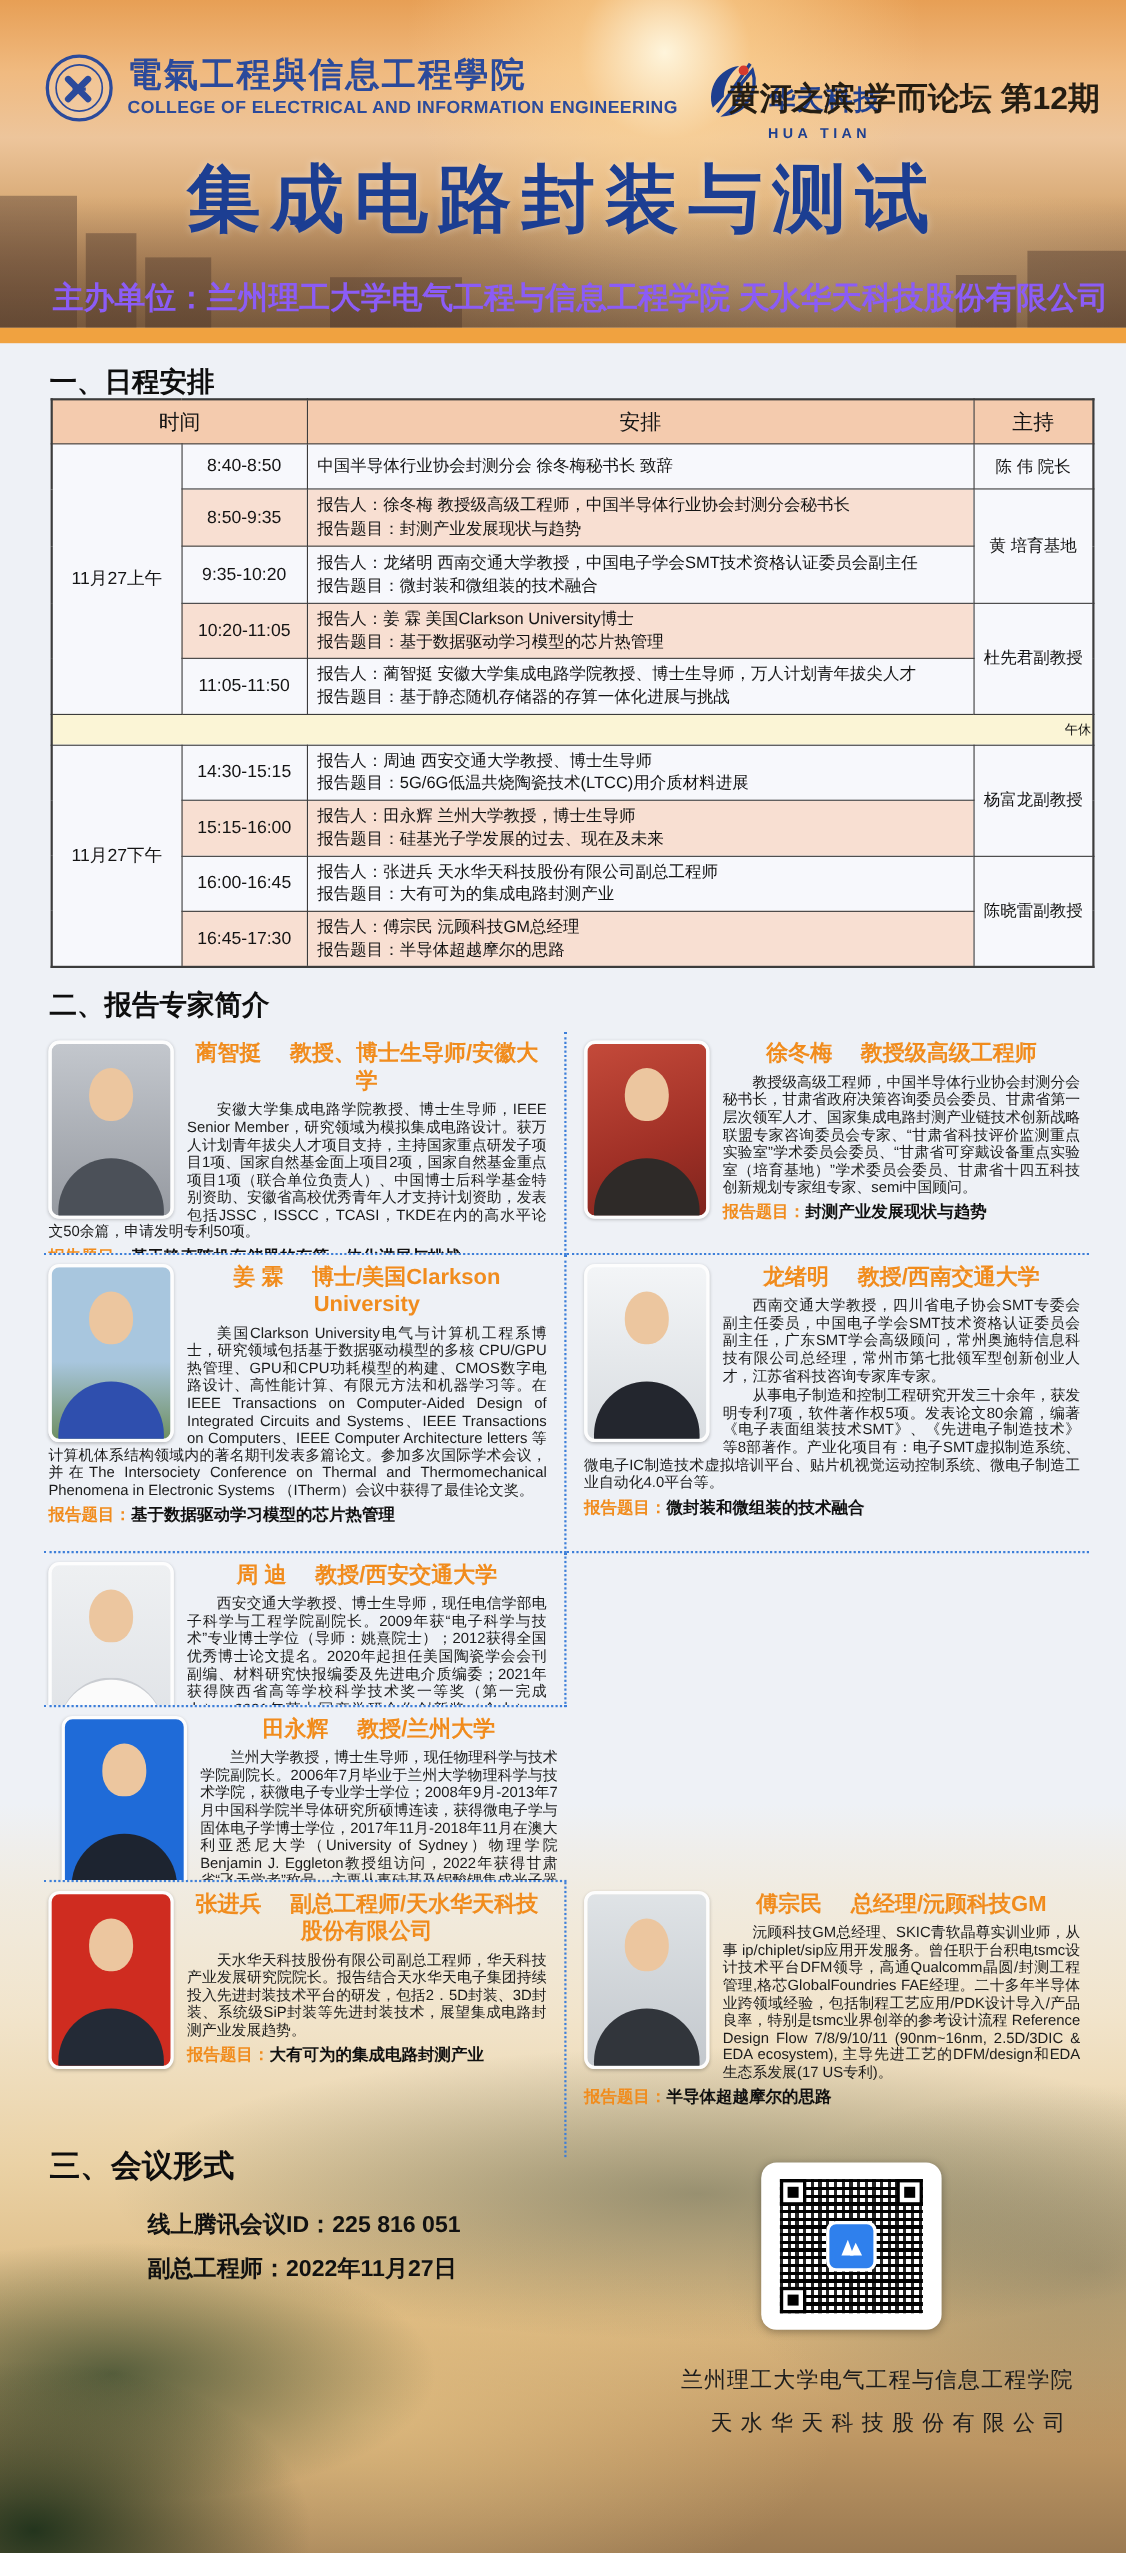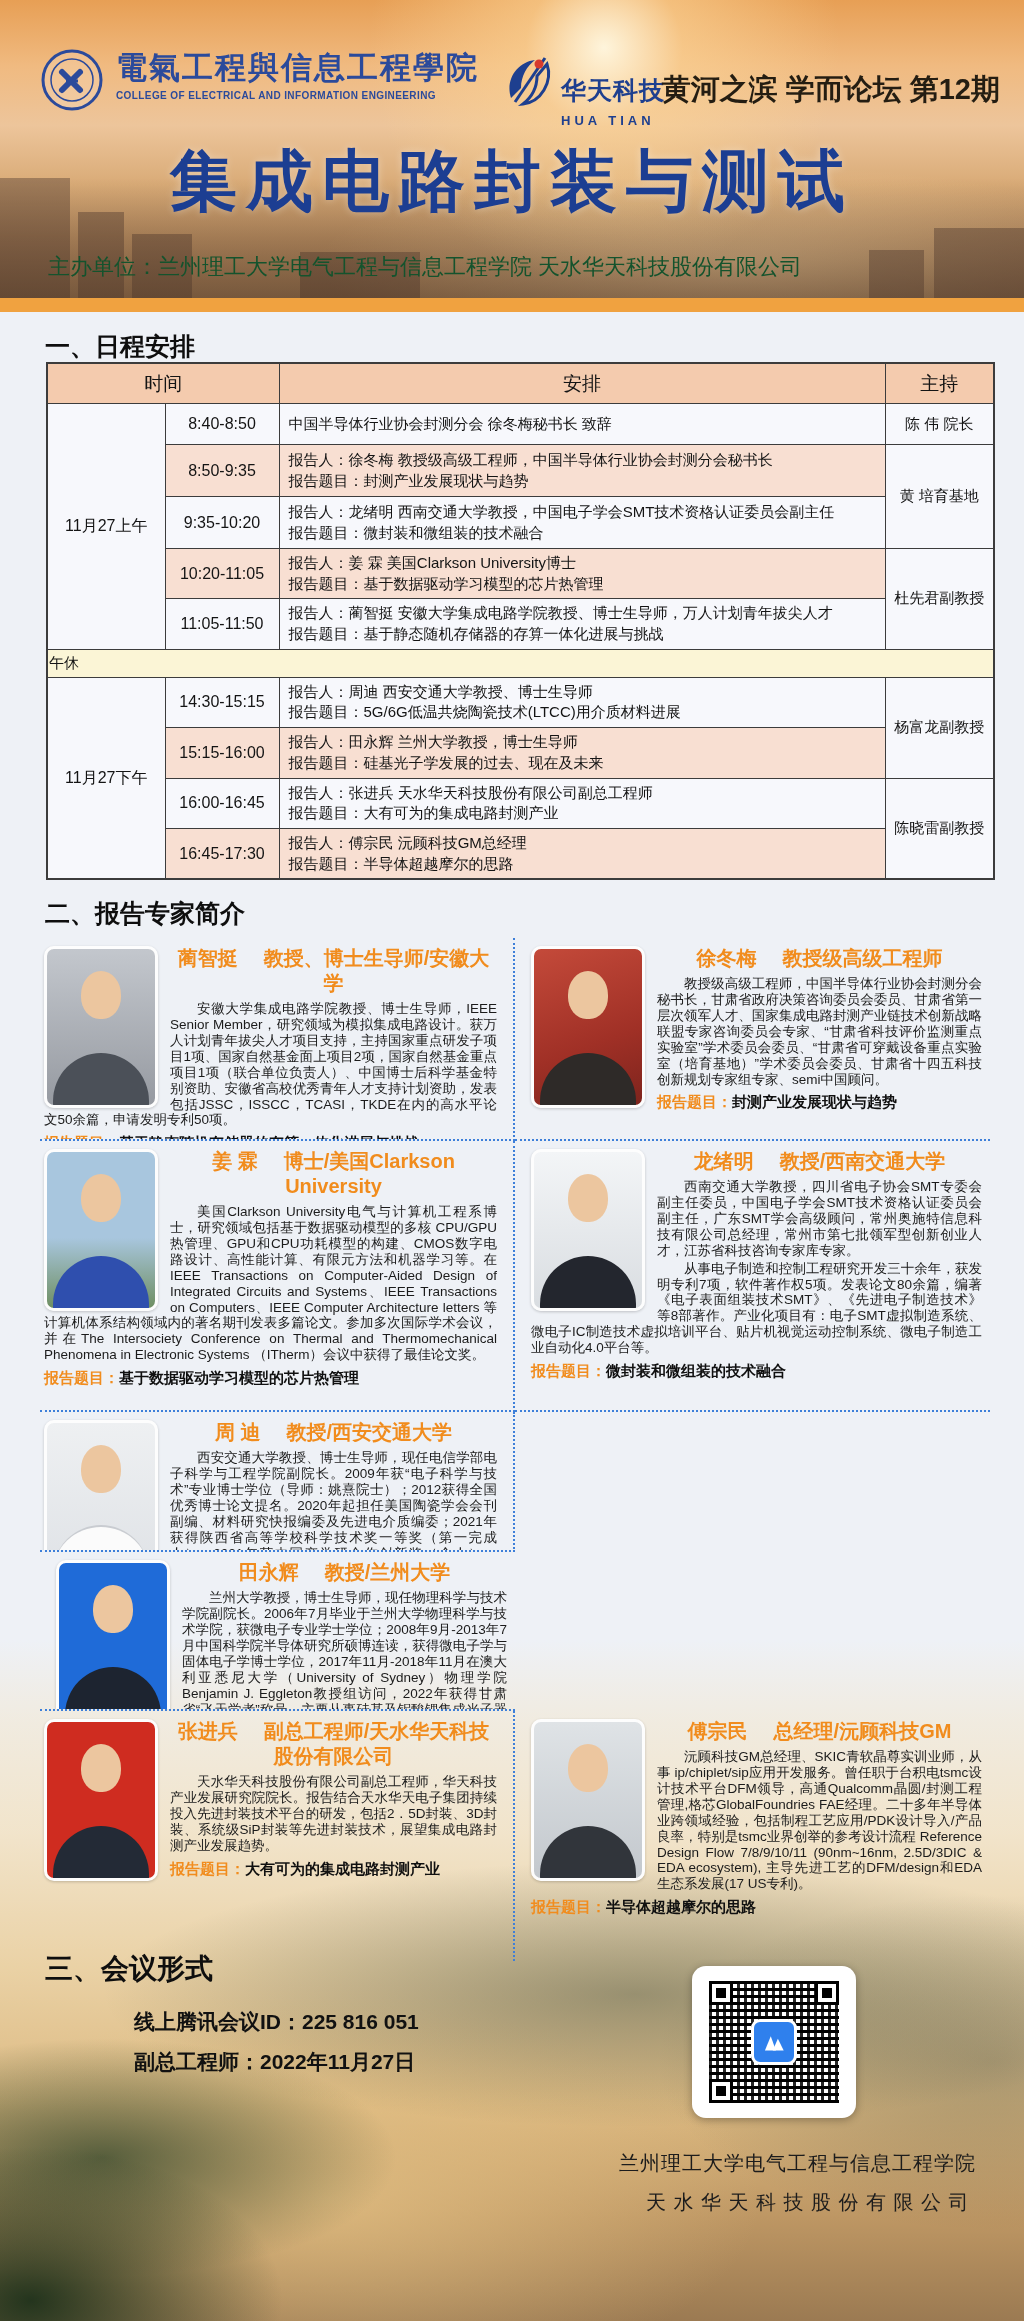--- a/index.html
+++ b/index.html
@@ -20,50 +20,50 @@
   .c3{left:132px;width:60px;height:64px;}
   .c4{left:300px;width:120px;height:46px;background:rgba(62,45,40,.28);}
   .c5{right:0;width:90px;height:70px;background:rgba(62,45,40,.30);}
   .c6{right:100px;width:55px;height:48px;background:rgba(62,45,40,.24);}
 
   .logos{position:absolute;top:48px;left:40px;display:flex;align-items:flex-start;z-index:2;}
   .seal{width:64px;height:64px;flex:0 0 auto;}
   .college-names{margin-left:12px;margin-top:4px;}
   .college-cn{font-family:"Liberation Serif","DejaVu Serif",serif;font-size:31px;line-height:1.05;
       font-weight:bold;color:#2b4a9b;letter-spacing:2px;}
-  .college-en{font-size:10px;font-weight:bold;color:#2b4a9b;letter-spacing:.4px;margin-top:5px;}
+  .college-en{font-size:16px;font-weight:bold;color:#2b4a9b;letter-spacing:.4px;margin-top:5px;}
   .huatian{margin-left:24px;display:flex;align-items:flex-start;margin-top:2px;}
   .ht-icon{width:52px;height:60px;}
   .ht-txt{margin-left:6px;margin-top:24px;}
   .ht-cn{font-size:25px;font-weight:900;color:#1e3f8f;letter-spacing:1px;}
   .ht-en{font-size:13px;font-weight:bold;color:#1e3f8f;letter-spacing:4px;margin-top:6px;}
 
   .forum-label{position:absolute;top:70px;right:24px;font-size:29px;font-weight:900;color:#241d12;z-index:2;}
 
   .hero-title{position:absolute;top:136px;left:0;width:100%;text-align:center;z-index:2;
       font-size:67px;font-weight:900;color:#1c3e92;letter-spacing:9px;
       text-shadow:0 0 8px rgba(255,255,255,.35);}
-  .organizer{position:absolute;top:252px;left:48px;font-size:22px;font-weight:normal;color:#14532d;z-index:2;}
+  .organizer{position:absolute;top:252px;left:48px;font-size:28px;font-weight:bold;color:#8b5cf6;z-index:2;}
   .orange-bar{position:absolute;top:298px;left:0;width:100%;height:14px;background:#f0a240;z-index:2;}
 
   
   .sec-heading{position:absolute;left:45px;font-size:25px;font-weight:900;color:#0e0e0e;z-index:3;}
 
   
   .schedule-wrap{position:absolute;top:362px;left:46px;width:873px;z-index:3;}
   table.schedule{width:100%;border-collapse:collapse;border:2px solid #3c3c3c;table-layout:fixed;}
   .schedule th,.schedule td{border:1px solid #3c3c3c;font-size:15px;color:#141414;vertical-align:middle;}
   .schedule th{background:#f4cbae;font-weight:normal;font-size:19px;height:37px;}
   .schedule td.period{text-align:center;font-size:16px;background:#f7f8fc;}
   .schedule td.time{text-align:center;font-size:16px;}
   .schedule td.host{text-align:center;font-size:15px;background:#f7f8fc;padding:0 2px;}
   .schedule td.arr{padding:4px 9px;line-height:1.38;}
   .row-white td.time,.row-white td.arr{background:#f7f8fc;margin-left:32px;}
   .row-peach td.time,.row-peach td.arr{background:#f8dfd2;}
-  .row-break td{background:#fbf5d6;text-align:left;font-size:15px;height:25px;}
+  .row-break td{background:#fbf5d6;text-align:right;font-size:12px;height:25px;}
 
   
   .speakers{position:absolute;top:938px;left:40px;width:950px;z-index:3;}
   .sp-row{display:flex;}
   .sp-r0{height:203px;} .sp-r1{height:271px;} .sp-r2{height:299px;flex-direction:column;} .sp-r3{height:250px;}
   .sp-cell{width:50%;box-sizing:border-box;overflow:hidden;padding:6px 8px 0 4px;}
   .sp-cell.left{border-right:2px dotted #3d7fd9;padding-right:16px;}
   .sp-cell.right{padding-left:16px;}
   .sp-row.divided .sp-cell{border-bottom:2px dotted #3d7fd9;}
 

